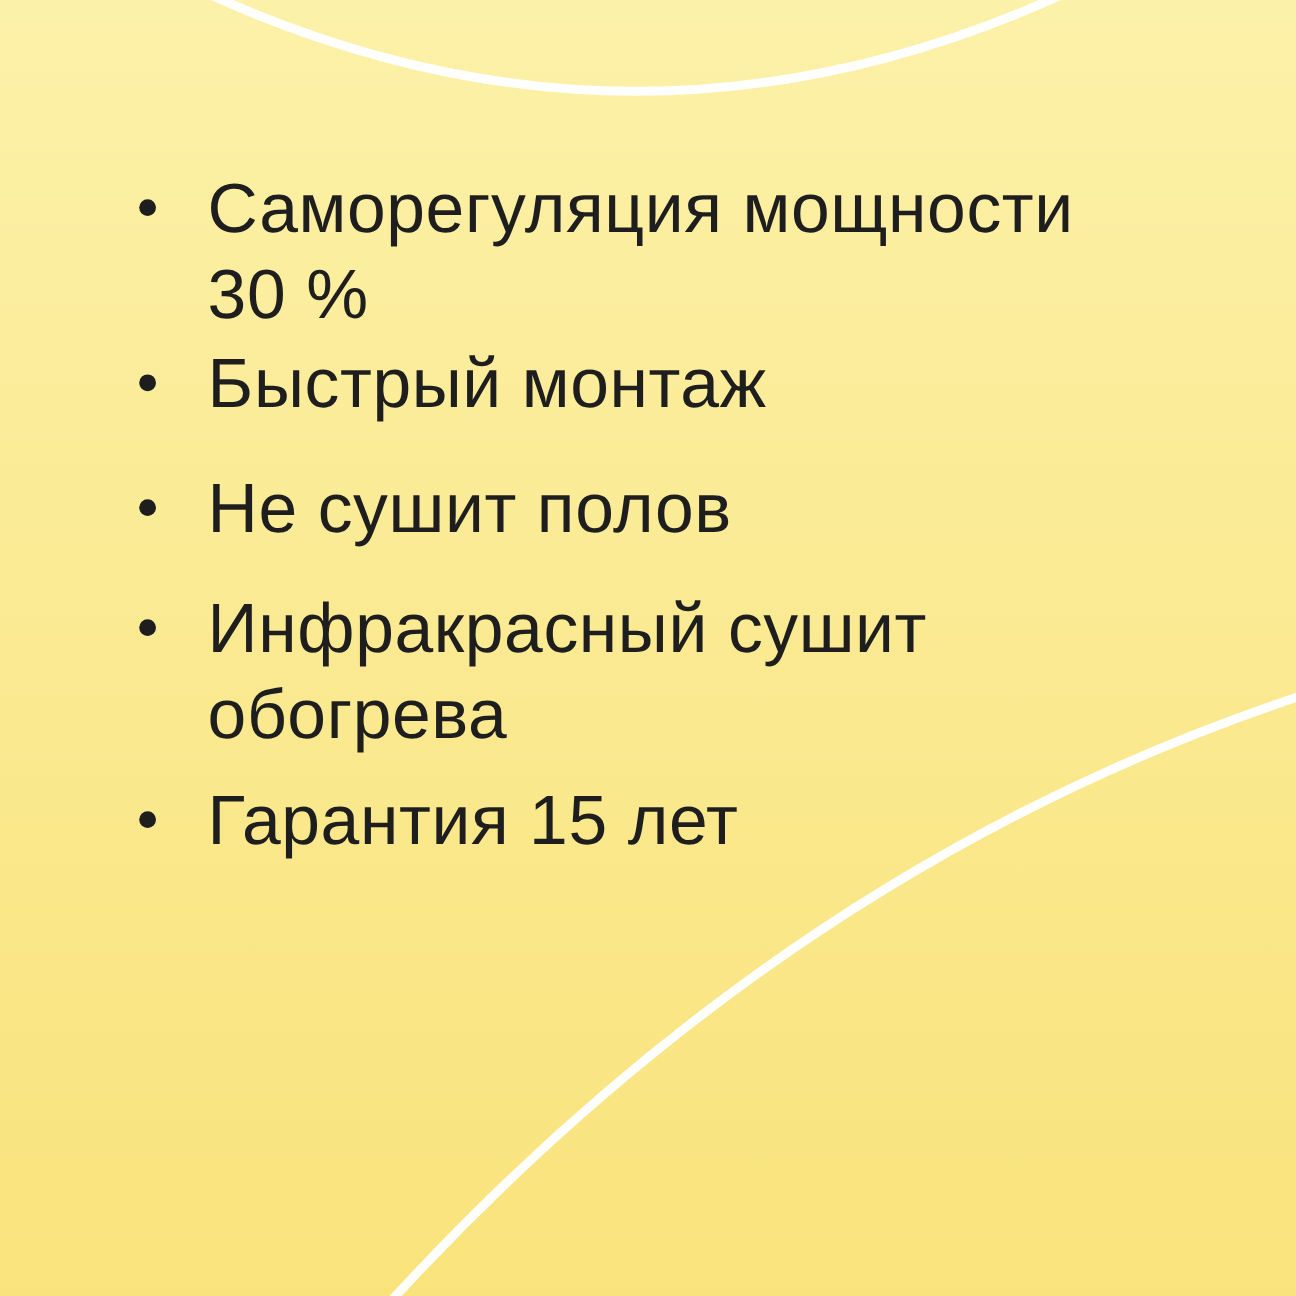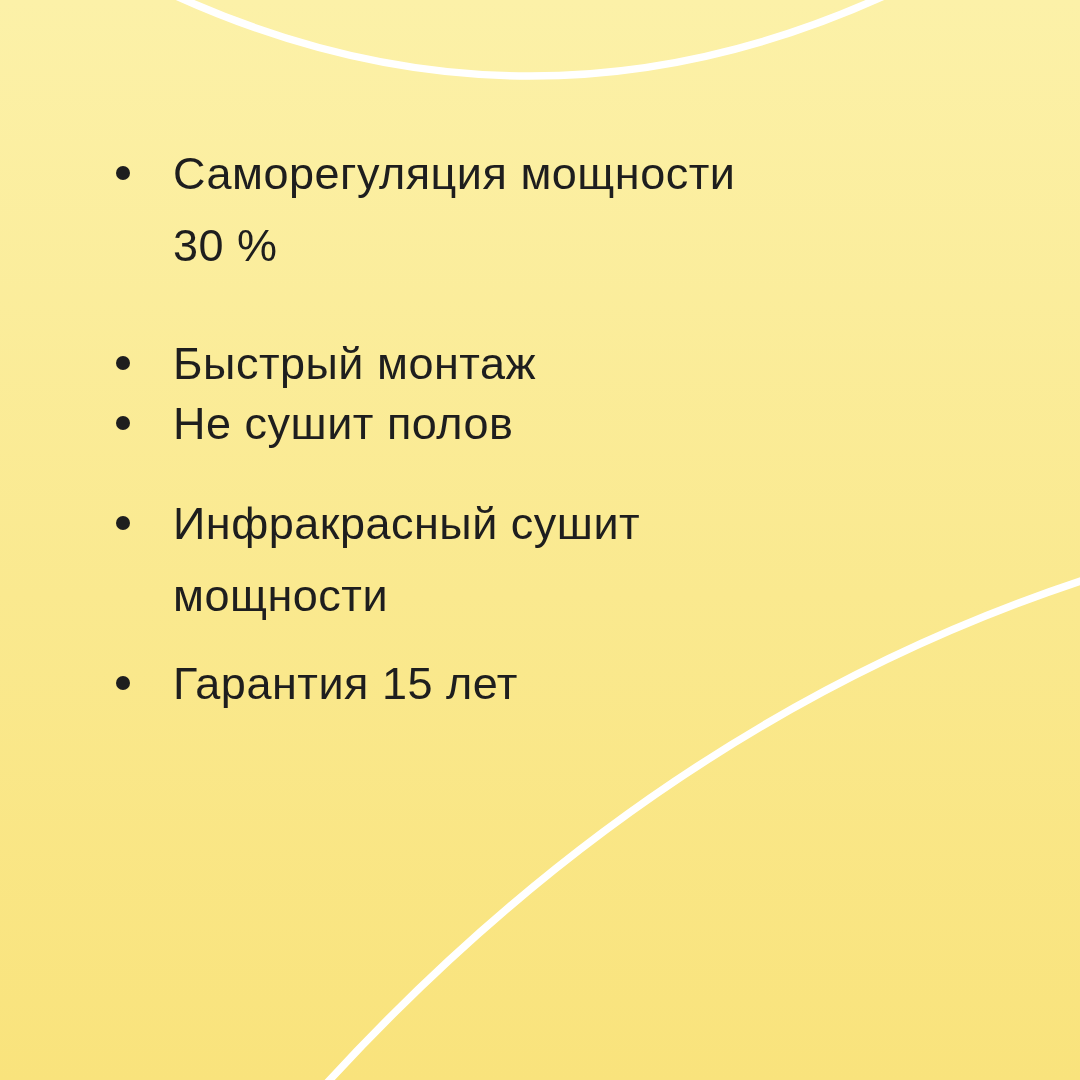--- a/index.html
+++ b/index.html
@@ -40,28 +40,28 @@
     top: 0;
     width: 1080px;
     height: 1080px;
   }
   .feature-item {
     position: absolute;
     left: 0;
     width: 1000px;
     padding-left: 173px;
     box-sizing: border-box;
-    font-size: 45px;
+    font-size: 58px;
     line-height: 72px;
     letter-spacing: 0.5px;
     color: #1e1e1e;
     font-weight: 400;
   }
   .feature-item:nth-child(1) { top: 138px; }
-  .feature-item:nth-child(2) { top: 284px; margin-top: 44px; }
+  .feature-item:nth-child(2) { top: 284px; }
   .feature-item:nth-child(3) { top: 388px; }
   .feature-item:nth-child(4) { top: 488px; }
   .feature-item:nth-child(5) { top: 648px; }
   .feature-item:nth-child(6) { top: 823px; }
   .bullet-dot {
     position: absolute;
     left: 116px;
     top: 28px;
     width: 14px;
     height: 14px;
@@ -98,21 +98,21 @@
 
     <li class="feature-item">
       <span class="bullet-dot"></span>
       <span class="feature-line">Не сушит полов</span>
     </li>
 
 
     <li class="feature-item">
       <span class="bullet-dot"></span>
       <span class="feature-line">Инфракрасный сушит</span>
-        <span class="feature-line">мощности</span>
+        <span class="feature-line">обогрева</span>
     </li>
 
     <li class="feature-item">
       <span class="bullet-dot"></span>
       <span class="feature-line">Гарантия 15 лет</span>
     </li>
 
   </ul>
 
 </div>

